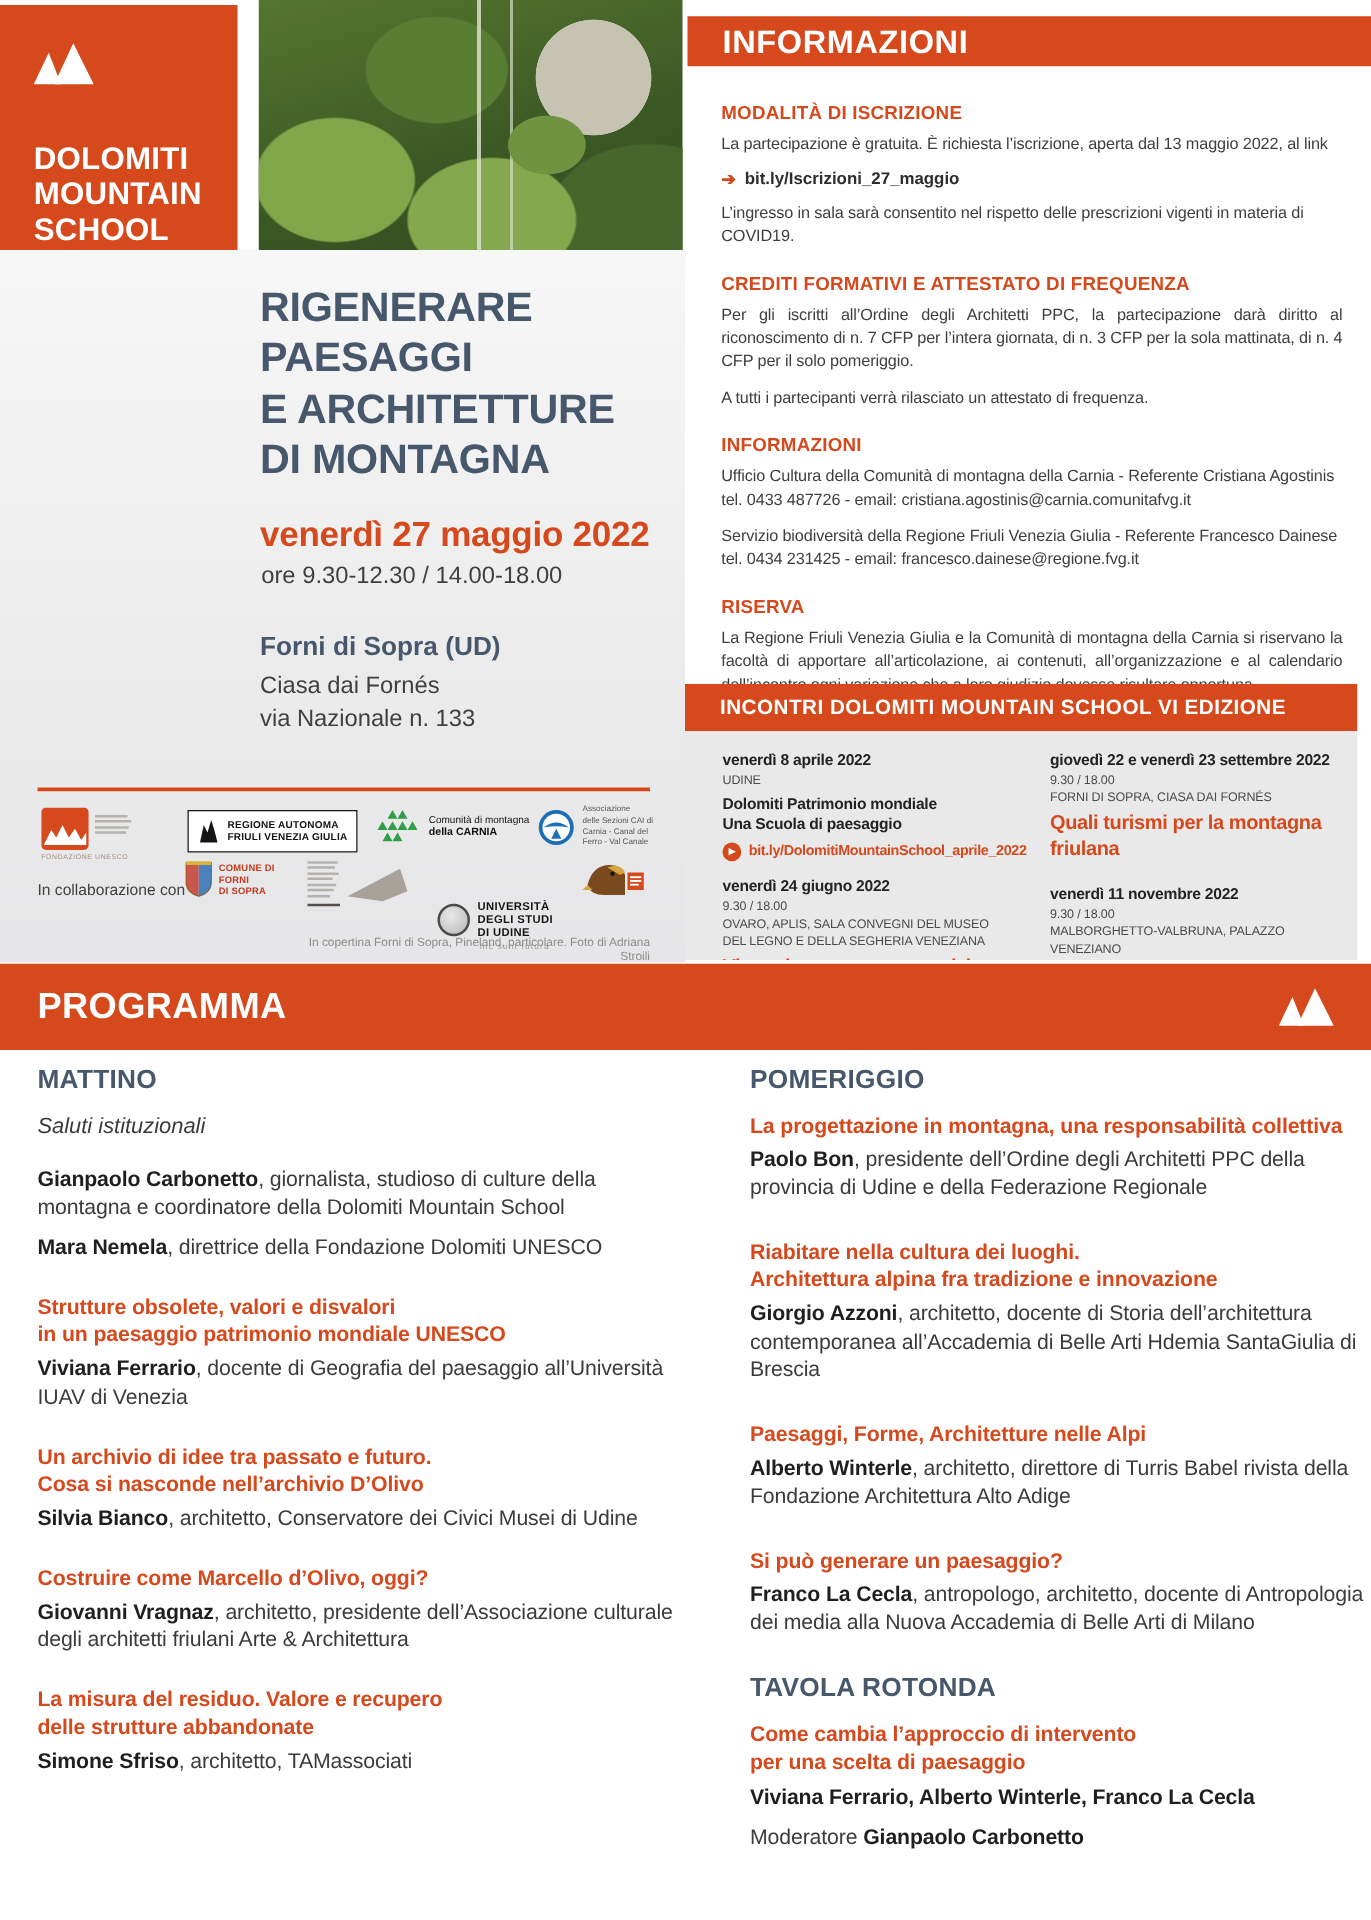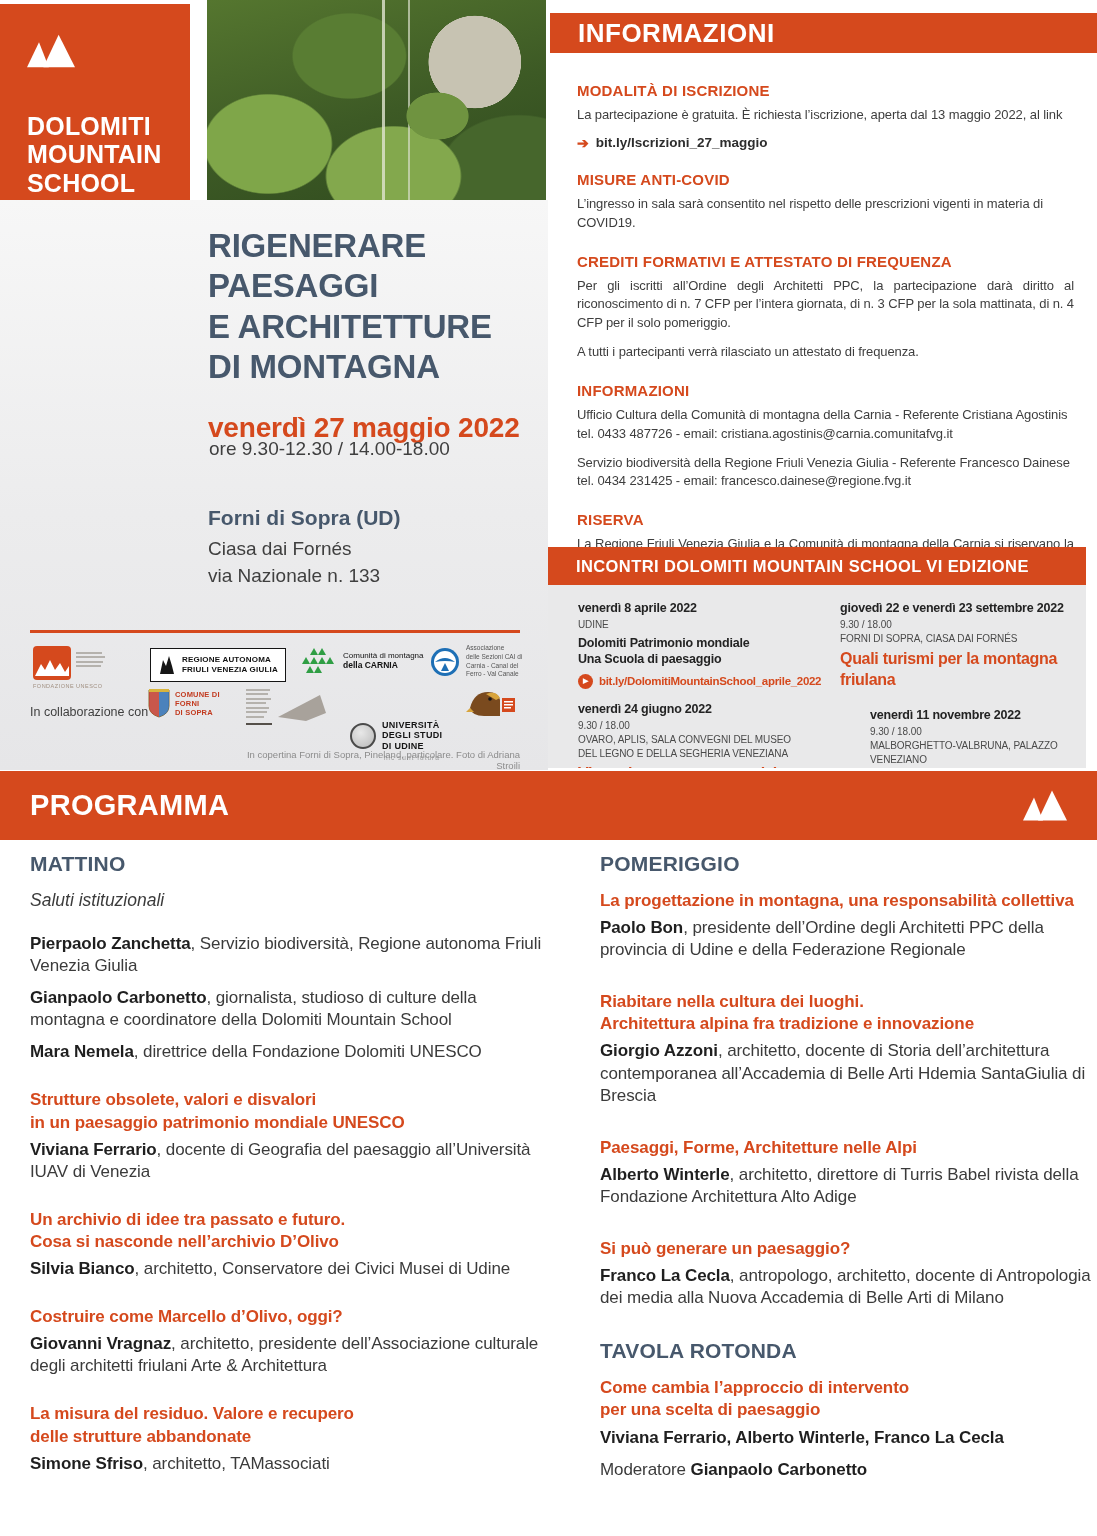--- a/index.html
+++ b/index.html
@@ -31,21 +31,21 @@
     linear-gradient(165deg, #55762f 0%, #3d5a25 55%, #2f4a1e 100%);}
 
   .edge-mark{left:0;top:206px;width:29px;height:1px;background:#a9adb2;}
 
   
   .left-panel{left:0;top:200px;width:548px;height:570px;
               background:linear-gradient(180deg,#f7f7f7 0%,#ececed 55%,#e6e6e8 100%);}
   .ev-title{position:absolute;left:208px;top:26px;font-size:33px;font-weight:bold;color:var(--blue);
             line-height:1.22;letter-spacing:-.2px;}
   .ev-date{position:absolute;left:208px;top:212px;font-size:28px;font-weight:bold;color:var(--orange);letter-spacing:-.2px;}
-  .ev-hours{position:absolute;left:209px;top:238px;font-size:19px;color:#3f3f3f;}
+  .ev-hours{position:absolute;left:209px;top:250px;font-size:19px;color:#3f3f3f;}
   .venue{position:absolute;left:208px;top:306px;}
   .venue-name{font-size:21px;font-weight:bold;color:var(--blue);margin-bottom:6px;}
   .venue-line{font-size:19px;color:#3f3f3f;line-height:1.42;}
   .rule{position:absolute;left:30px;top:430px;width:490px;height:3px;background:var(--orange);}
 
   
   .logo{position:absolute;display:flex;align-items:center;}
   .microbars i{display:block;height:2px;background:#b5b2ad;margin:2.5px 0;}
   .fond{left:33px;top:446px;display:block;}
   .fond-row{display:flex;align-items:flex-start;}
@@ -268,21 +268,20 @@
   <div class="abs info-bar">INFORMAZIONI</div>
 
   <div class="abs info-content">
     <div class="sec-h first">MODALITÀ DI ISCRIZIONE</div>
     <p>La partecipazione è gratuita. È richiesta l’iscrizione, aperta dal 13 maggio 2022, al link</p>
     <div class="link-row">
       <span class="arrow">➔</span>
       <span>bit.ly/Iscrizioni_27_maggio</span>
     </div>
 
-    <div class="sec-h">MISURE ANTI-COVID</div>
     <p>L’ingresso in sala sarà consentito nel rispetto delle prescrizioni vigenti in materia di COVID19.</p>
 
     <div class="sec-h">CREDITI FORMATIVI E ATTESTATO DI FREQUENZA</div>
     <p class="justify">Per gli iscritti all’Ordine degli Architetti PPC, la partecipazione darà diritto al riconoscimento di n. 7 CFP per l’intera giornata, di n. 3 CFP per la sola mattinata, di n. 4 CFP per il solo pomeriggio.</p>
     <p>A tutti i partecipanti verrà rilasciato un attestato di frequenza.</p>
 
     <div class="sec-h">INFORMAZIONI</div>
     <p class="pre">Ufficio Cultura della Comunità di montagna della Carnia - Referente Cristiana Agostinis
 tel. 0433 487726 - email: cristiana.agostinis@carnia.comunitafvg.it</p>
     <p class="pre">Servizio biodiversità della Regione Friuli Venezia Giulia - Referente Francesco Dainese
@@ -314,21 +313,21 @@
           <div class="inc-topic">Vivere in montagna: servizi, trasporti, lavoro</div>
         </div>
       </div>
       <div class="inc-col2">
         <div class="incontro">
           <div class="inc-date">giovedì 22 e venerdì 23 settembre 2022</div>
           <div class="inc-meta">9.30 / 18.00</div>
           <div class="inc-meta pre">FORNI DI SOPRA, CIASA DAI FORNÉS</div>
           <div class="inc-topic">Quali turismi per la montagna friulana</div>
         </div>
-        <div class="incontro" style="margin-top:17px;margin-left:30px;">
+        <div class="incontro" style="margin-top:17px;">
           <div class="inc-date">venerdì 11 novembre 2022</div>
           <div class="inc-meta">9.30 / 18.00</div>
           <div class="inc-meta pre">MALBORGHETTO-VALBRUNA, PALAZZO VENEZIANO</div>
           <div class="inc-topic">Sentieri, una rete con troppi buchi</div>
         </div>
       </div>
     </div>
   </div>
 
   <div class="abs band">
@@ -337,21 +336,20 @@
       <polygon points="0,30 11,7 20,30" fill="#fff"></polygon>
       <polygon points="15,30 29,0 44,30" fill="#fff"></polygon>
     </svg>
   </div>
 
   <div class="abs prog-left">
     <h2 class="col-heading">MATTINO</h2>
     <div class="intro">Saluti istituzionali</div>
 
     <div class="prog-item">
-      <p class="speaker"><strong>Pierpaolo Zanchetta</strong><span>, Servizio biodiversità, Regione autonoma Friuli Venezia Giulia</span></p>
       <p class="speaker"><strong>Gianpaolo Carbonetto</strong><span>, giornalista, studioso di culture della montagna e coordinatore della Dolomiti Mountain School</span></p>
       <p class="speaker"><strong>Mara Nemela</strong><span>, direttrice della Fondazione Dolomiti UNESCO</span></p>
     </div>
 
     <div class="prog-item">
       <h3 class="prog-title pre">Strutture obsolete, valori e disvalori
 in un paesaggio patrimonio mondiale UNESCO</h3>
       <p class="speaker"><strong>Viviana Ferrario</strong><span>, docente di Geografia del paesaggio all’Università IUAV di Venezia</span></p>
     </div>
 

